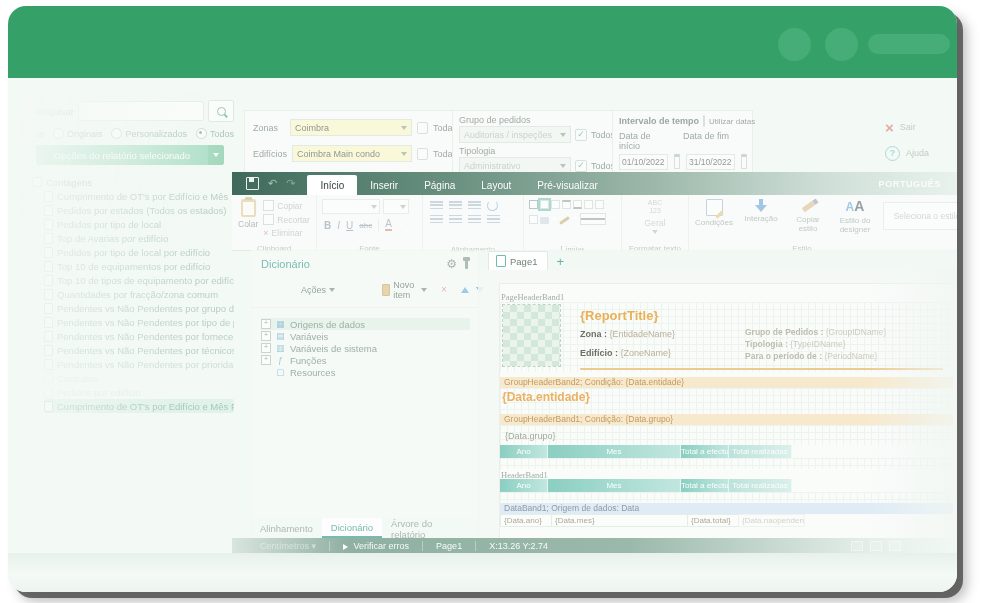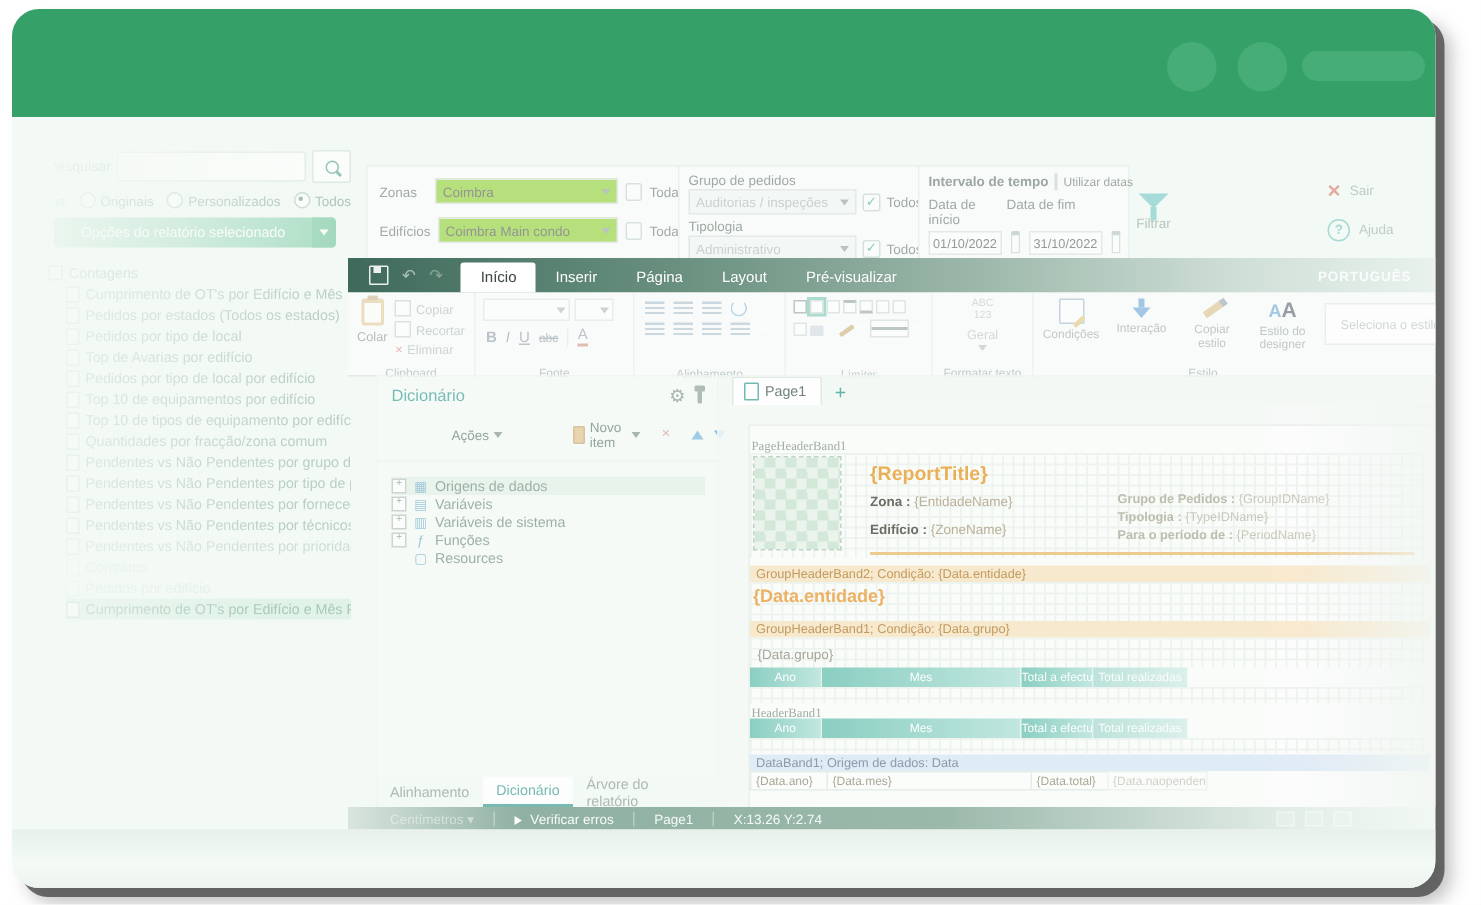--- a/index.html
+++ b/index.html
@@ -41,34 +41,34 @@
   .s-item[data-state="dim"]{opacity:.5;}
   .s-item[data-state="faint"]{opacity:.22;}
   .s-item[data-state="selected"]{opacity:1;background:#d7efe2;border-radius:2px;color:#79ab93;}
   .doc-ic{flex:0 0 auto;width:7px;height:9px;border:1px solid #b9cdc2;background:#fff;border-radius:1px;}
   
   .filters{position:absolute;left:230px;top:100px;right:4px;height:72px;opacity:.55;font-size:9px;color:#5a6a60;}
   .fbox{position:absolute;background:#fdfefd;border:1px solid #e2e9e4;}
   .fb1{left:6px;top:4px;width:204px;height:62px;padding:8px 6px 0 8px;}
   .fb1 .frow{display:flex;align-items:center;gap:5px;margin-bottom:9px;}
   .fb1 .flab{width:34px;}
-  .fsel{height:15px;background:#84cc16;border:1px solid #d6dedа;border:1px solid #d6ded9;display:flex;align-items:center;
+  .fsel{height:15px;background:#fef9c3;border:1px solid #d6dedа;border:1px solid #d6ded9;display:flex;align-items:center;
     padding:0 4px;color:#444;position:relative;}
   .fsel .caret{margin-left:auto;border-top-color:#8a9a90;}
   .fb1 .fsel{width:118px;}
   .cb{width:10px;height:10px;border:1px solid #c2cfc8;background:#fff;border-radius:2px;display:flex;align-items:center;justify-content:center;
     font-size:9px;color:#3aa79b;line-height:1;}
   .fb2{left:214px;top:4px;width:156px;height:62px;padding:3px 4px 0 6px;}
   .fb2 .flab{margin:1px 0 1px;}
   .fb2 .selrow{display:flex;align-items:center;gap:4px;}
   .fb2 .fsel{width:102px;background:#f3f6f4;color:#a9b3ad;}
   .fb3{left:374px;top:4px;width:128px;height:62px;padding:4px 5px 0 6px;}
   .fb3 .trow{display:flex;align-items:center;gap:4px;white-space:nowrap;}
   .fb3 .title{font-weight:bold;color:#55655c;}
-  .fb3 .lrow{display:flex;margin-top:4px;}
+  .fb3 .lrow{display:flex;gap:12px;margin-top:4px;}
   .fb3 .lrow span:first-child{width:52px;}
   .fb3 .drow{display:flex;gap:6px;margin-top:3px;}
   .date{width:46px;height:14px;border:1px solid #d6ded9;background:#fff;display:flex;align-items:center;padding:0 2px;color:#4a4a4a;font-size:8.5px;}
   .cal{width:11px;height:11px;border:1px solid #c2cfc8;border-top:3px solid #aebdb5;border-radius:1px;background:#fff;}
   .filterbtn{position:absolute;left:508px;top:8px;width:46px;height:54px;display:flex;flex-direction:column;align-items:center;justify-content:center;gap:5px;}
   .funnel{width:0;height:0;border-left:10px solid transparent;border-right:10px solid transparent;border-top:10px solid #66c3bd;position:relative;}
   .funnel::after{content:'';position:absolute;left:-2px;top:-1px;width:4px;height:9px;background:#66c3bd;}
   .exitcol{position:absolute;right:-24px;top:10px;width:92px;}
   .exitrow{display:flex;align-items:center;gap:6px;height:22px;margin-bottom:4px;color:#9aa8a0;}
   .xic{color:#d96a5e;font-size:15px;font-weight:bold;line-height:1;}
@@ -394,24 +394,20 @@
         <span>Data de início</span>
         <span>Data de fim</span>
       </div>
       <div class="drow">
         <span class="date">01/10/2022</span>
         <span class="cal"></span>
         <span class="date">31/10/2022</span>
         <span class="cal"></span>
       </div>
     </div>
-    <div class="filterbtn">
-      <span class="funnel"></span>
-      <span style="color:#8a9a90;">Filtrar</span>
-    </div>
     <div class="exitcol">
       <div class="exitrow">
         <span class="xic">×</span>
         <span>Sair</span>
       </div>
       <div class="exitrow">
         <span class="qmark">?</span>
         <span>Ajuda</span>
       </div>
     </div>

